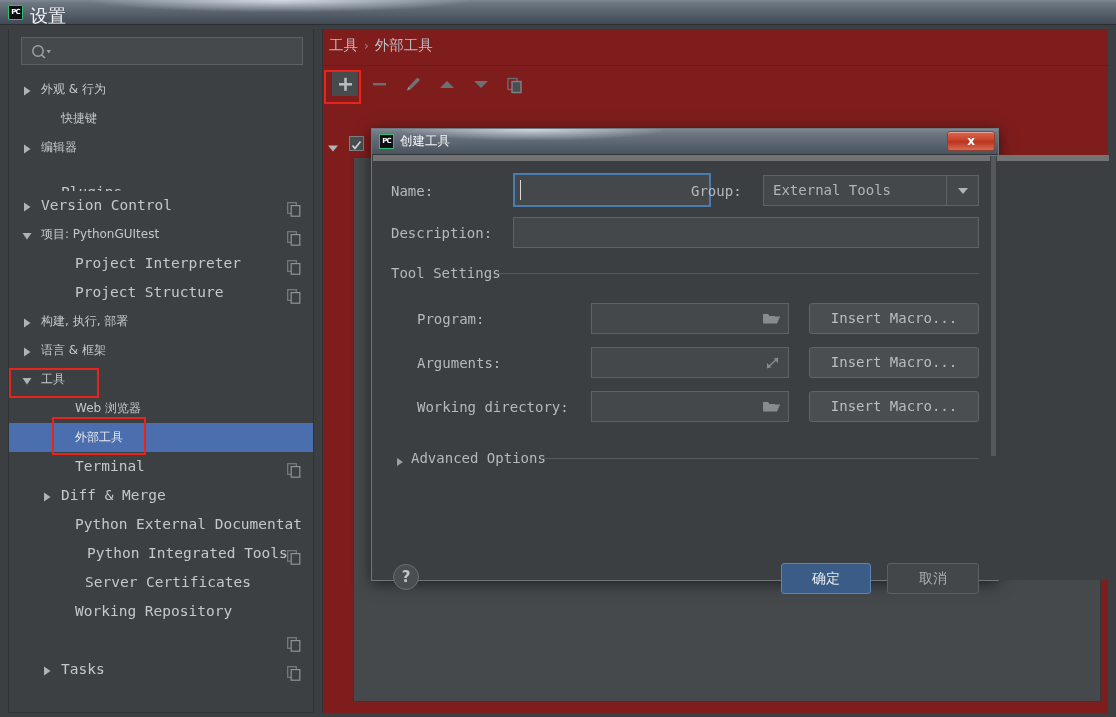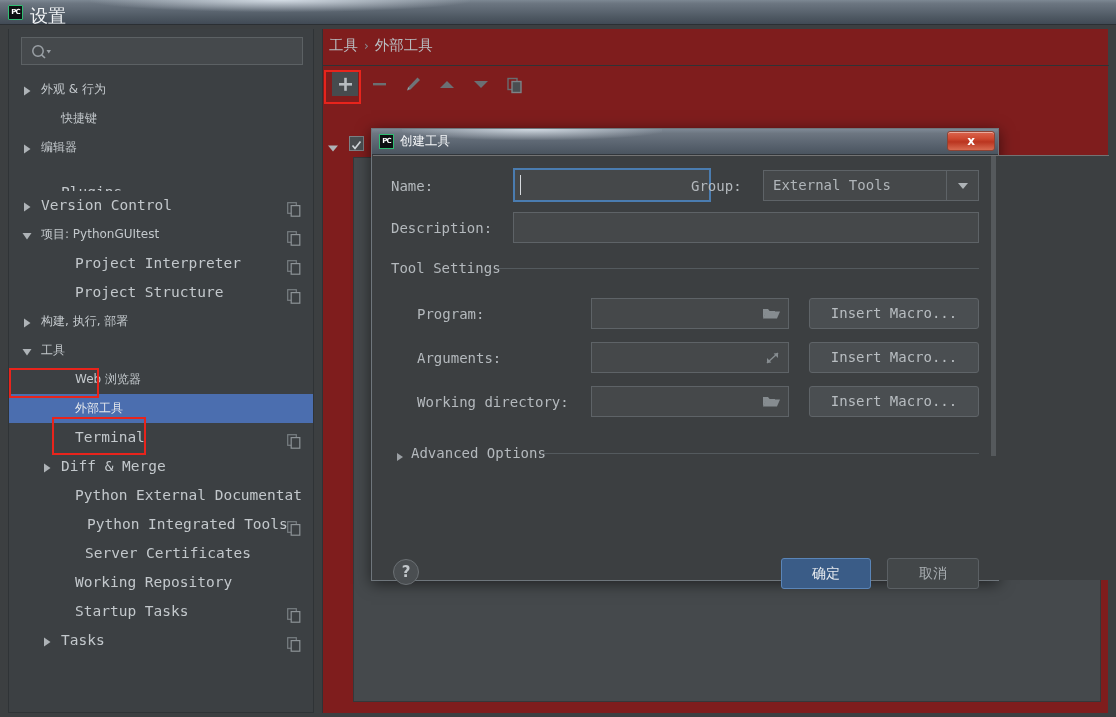--- a/index.html
+++ b/index.html
@@ -152,21 +152,21 @@
     background: linear-gradient(to bottom, #e8got 0%, #d84b3a 100%);
     background: linear-gradient(to bottom, #d9654e 0%, #cf4a31 35%, #ba3520 55%, #d86a50 100%);
     border: 1px solid #8d4334; border-radius: 3px; box-sizing: border-box;
     color: #ffffff; font-family: "DejaVu Sans", sans-serif; font-weight: bold;
     font-size: 12px; line-height: 18px; text-align: center;
     box-shadow: inset 0 1px 0 rgba(255,255,255,0.45);
   }
   .dlg-body {
     position: absolute; left: 1px; top: 26px; width: 736px; height: 425px;
     background: #3c3f41;
-    border-top: 1px solid #737373;
+    border-top: 6px solid #737373;
     box-sizing: border-box;
   }
   .dlabel {
     position: absolute; font-size: 14px; color: #b4b9bd;
   }
   .dfield {
     position: absolute; background: #45484a; border: 1px solid #5e6367;
     box-sizing: border-box;
   }
   .dfield.focus { border: 2px solid #4a7cb0; background: #45484a; }
@@ -319,20 +319,28 @@
             <span class="arrow" style="left: 12px;">
               <svg width="12" height="12" viewBox="0 0 12 12">
                 <polygon points="3,1.5 9.5,6 3,10.5" fill="#aeb3b7"></polygon>
               </svg>
             </span>
             <span class="label cjk" style="left: 32px;">构建, 执行, 部署</span>
           </div>
           <div class="row">
             <span class="arrow" style="left: 12px;">
               <svg width="12" height="12" viewBox="0 0 12 12">
+                <polygon points="3,1.5 9.5,6 3,10.5" fill="#aeb3b7"></polygon>
+              </svg>
+            </span>
+            <span class="label cjk" style="left: 32px;">语言 &amp; 框架</span>
+          </div>
+          <div class="row">
+            <span class="arrow" style="left: 12px;">
+              <svg width="12" height="12" viewBox="0 0 12 12">
                 <polygon points="1.5,3 10.5,3 6,9.5" fill="#aeb3b7"></polygon>
               </svg>
             </span>
             <span class="label cjk" style="left: 32px;">工具</span>
           </div>
           <div class="row">
             <span class="label cjk" style="left: 66px;">Web 浏览器</span>
           </div>
           <div class="row selected">
             <span class="label cjk" style="left: 66px;">外部工具</span>
@@ -362,21 +370,20 @@
                 <rect x="4.2" y="3.6" width="8.6" height="10.6" fill="#3c4043" stroke="#8d9397" stroke-width="1.2"></rect>
               </svg></span>
           </div>
           <div class="row">
             <span class="label" style="left: 76px;">Server Certificates</span>
           </div>
           <div class="row">
             <span class="label" style="left: 66px;">Working Repository</span>
           </div>
           <div class="row">
-            <span class="label" style="left: 66px;">Startup Tasks</span>
             <span class="copyicon"><svg width="14" height="15" viewBox="0 0 14 15">
                 <rect x="0.7" y="0.7" width="8.6" height="10.6" fill="none" stroke="#787e82" stroke-width="1.2"></rect>
                 <rect x="4.2" y="3.6" width="8.6" height="10.6" fill="#3c4043" stroke="#8d9397" stroke-width="1.2"></rect>
               </svg></span>
           </div>
           <div class="row">
             <span class="arrow" style="left: 32px;">
               <svg width="12" height="12" viewBox="0 0 12 12">
                 <polygon points="3,1.5 9.5,6 3,10.5" fill="#aeb3b7"></polygon>
               </svg>

